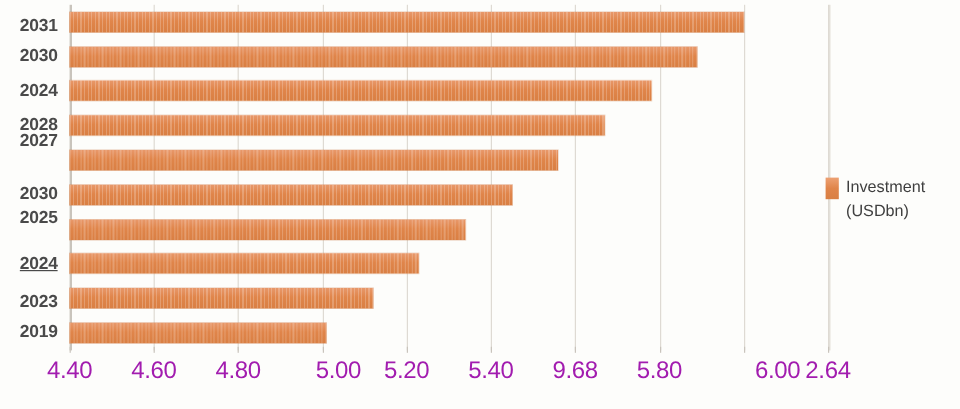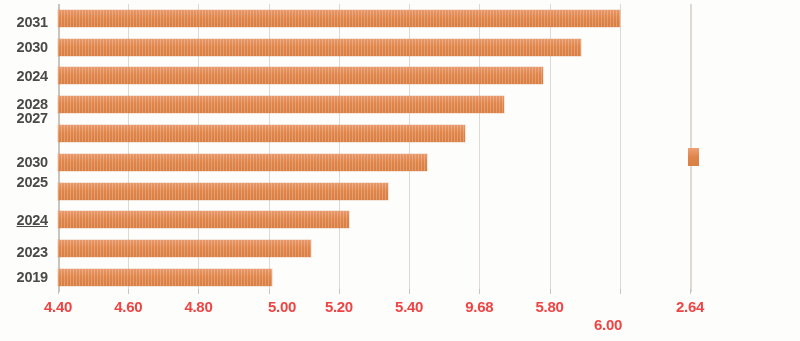--- a/index.html
+++ b/index.html
@@ -99,23 +99,23 @@
     position: absolute;
     left: 58px;
     top: 298px;
     width: 632px;
     height: 30px;
   }
   .x-label {
     position: absolute;
     top: 0;
     transform: translateX(-50%);
-    font-size: 15px;
-    font-weight: bold;
-    color: #ef4444;
+    font-size: 20px;
+    font-weight: normal;
+    color: #a21caf;
     letter-spacing: -0.3px;
     white-space: nowrap;
     font-family: "Liberation Sans", sans-serif;
   }
   .x-tick {
     position: absolute;
     top: 289px;
     width: 1px;
     height: 5px;
     background: #c9c4bc;
@@ -213,26 +213,30 @@
 
   <div id="x-labels">
       <div class="x-label" style="left: 0px;">4.40</div>
       <div class="x-label" style="left: 70.2222px;">4.60</div>
       <div class="x-label" style="left: 140.444px;">4.80</div>
       <div class="x-label" style="left: 224px;">5.00</div>
       <div class="x-label" style="left: 280.889px;">5.20</div>
       <div class="x-label" style="left: 351.111px;">5.40</div>
       <div class="x-label" style="left: 421.333px;">9.68</div>
       <div class="x-label" style="left: 491.556px;">5.80</div>
-      <div class="x-label" style="left: 550px; margin-top: 18px;">6.00</div>
+      <div class="x-label" style="left: 590px;">6.00</div>
       <div class="x-label" style="left: 632px;">2.64</div>
     </div>
 
   <div id="legend">
     <div id="legend-swatch"></div>
+    <div id="legend-text">
+      <div>Investment</div>
+      <div>(USDbn)</div>
+    </div>
   </div>
 
 <div class="x-tick" style="left: 58px;"></div>
     <div class="x-tick" style="left: 128.222px;"></div>
     <div class="x-tick" style="left: 198.444px;"></div>
     <div class="x-tick" style="left: 268.667px;"></div>
     <div class="x-tick" style="left: 338.889px;"></div>
     <div class="x-tick" style="left: 409.111px;"></div>
     <div class="x-tick" style="left: 479.333px;"></div>
     <div class="x-tick" style="left: 549.556px;"></div>

